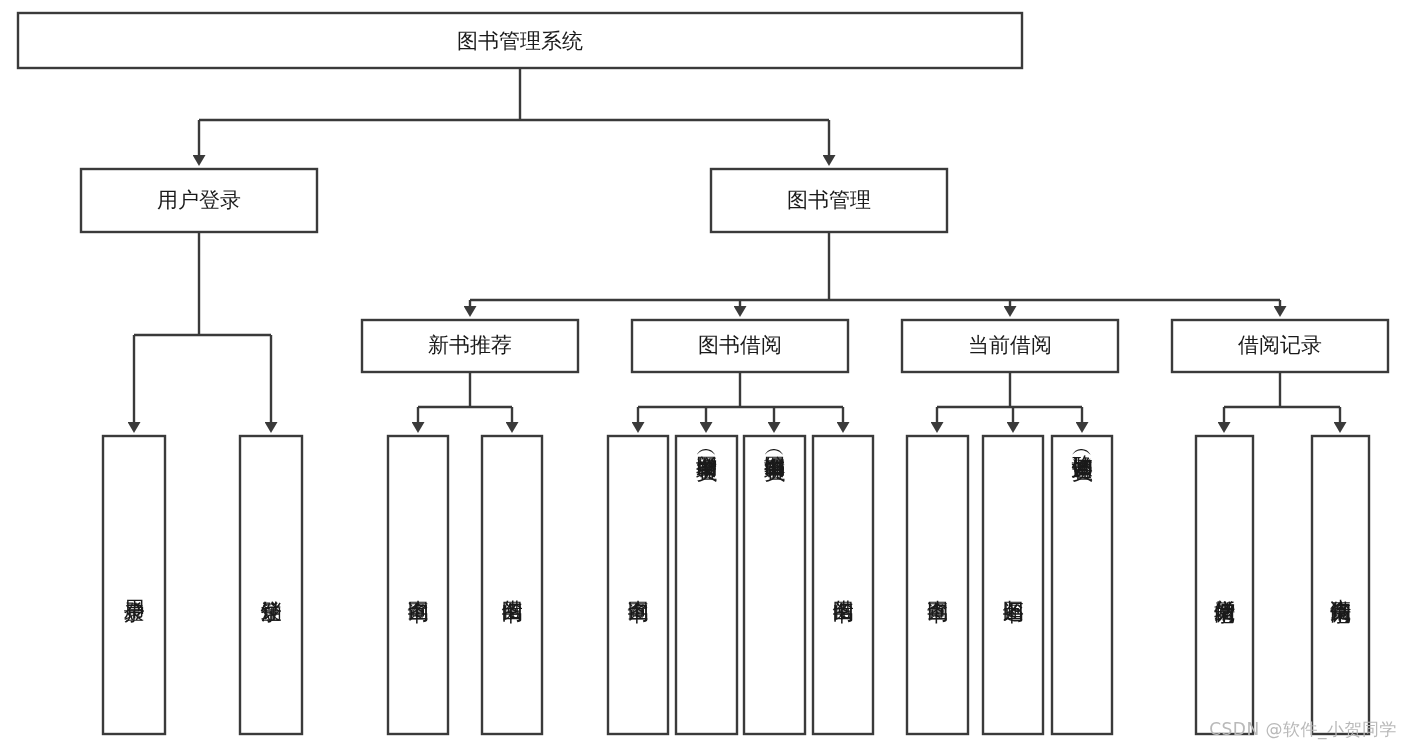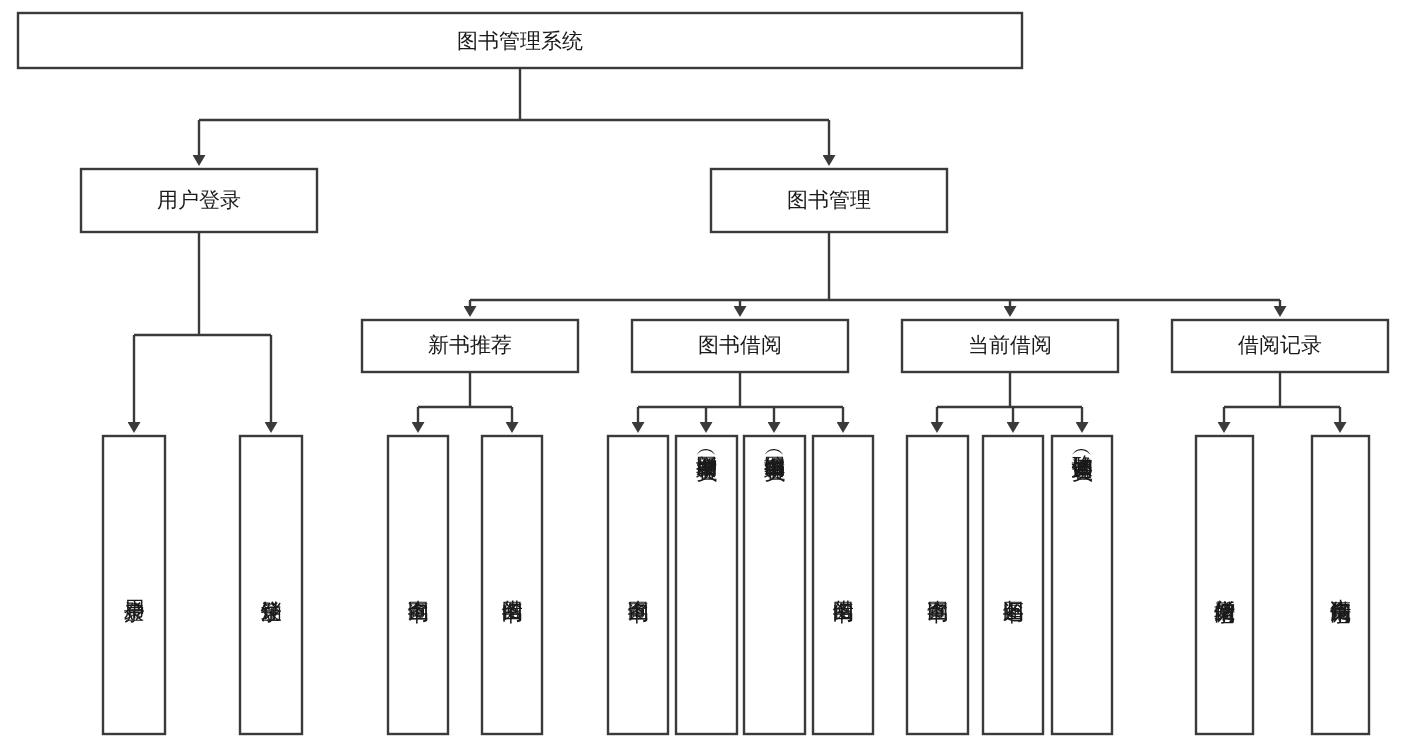--- a/index.html
+++ b/index.html
@@ -233,14 +233,15 @@
     <span class="label-v">确认归还（管理员）</span>
   </div>
 
   <div class="label-v-wrap" style="left:1196px; top:436px; width:57px; height:298px;">
     <span class="label-v">新增借阅记录</span>
   </div>
   <div class="label-v-wrap" style="left:1312px; top:436px; width:57px; height:298px;">
     <span class="label-v">查询借阅记录</span>
   </div>
 
+  <div id="watermark">CSDN @软件_小贺同学</div>
 
 </div>
 
 </body></html>

